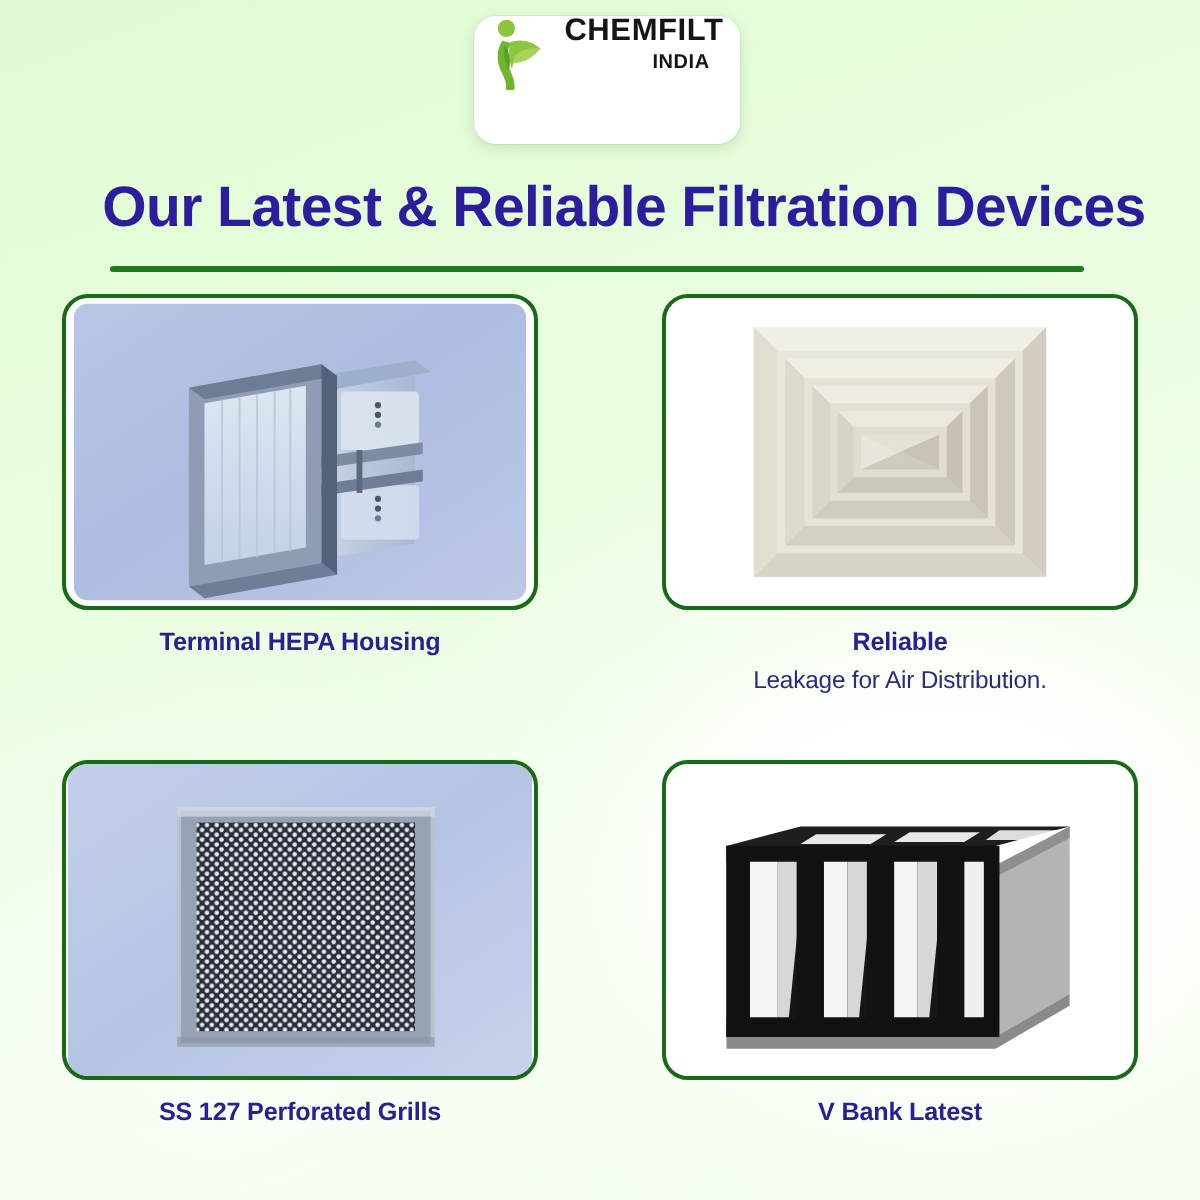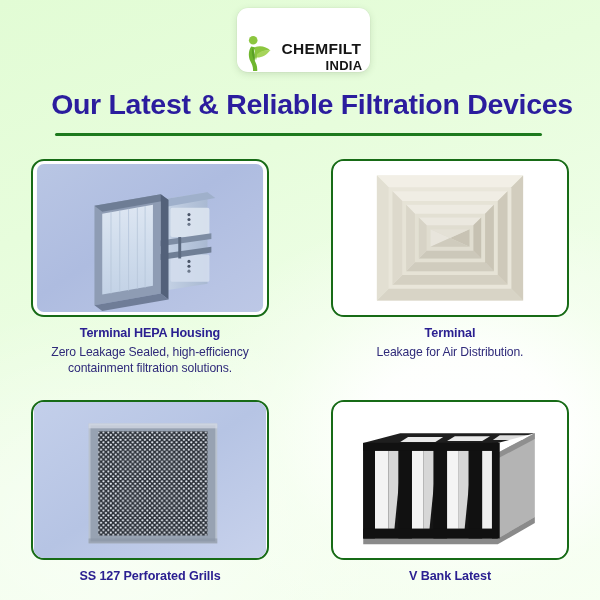--- a/index.html
+++ b/index.html
@@ -17,47 +17,47 @@
       radial-gradient(ellipse 75% 60% at 18% 88%, rgba(255,255,255,0.55) 0%, rgba(255,255,255,0) 62%),
       linear-gradient(160deg, #e2fcd5 0%, #e7fddc 30%, #effee8 60%, #f6fff1 100%);
     overflow:hidden;
   }
 
   
   .logo-card{
     position:absolute;left:237px;top:8px;width:133px;height:64px;
     background:#ffffff;border-radius:11px;
     box-shadow:0 2px 7px rgba(60,90,50,0.17), 0 0 0 0.5px rgba(0,0,0,0.04);
-    display:flex;align-items:flex-end;justify-content:center;gap:7px;
+    display:flex;align-items:flex-start;justify-content:center;gap:7px;
   }
   .logo-mark{width:30px;height:38px;flex:0 0 auto;display:block;}
   .logo-words{
     display:flex;flex-direction:column;line-height:1.0;
     font-weight:bold;color:#151515;letter-spacing:0.3px;
   }
   .logo-words .l1{font-size:15.5px;}
-  .logo-words .l2{font-size:13px;margin-top:3px;margin-left:44px;}
+  .logo-words .l2{font-size:10px;margin-top:3px;margin-left:44px;}
 
   
   .heading{
     position:absolute;left:12px;top:88px;width:600px;text-align:center;
     font-size:28.5px;font-weight:bold;color:#2b1d9e;
     letter-spacing:-0.3px;white-space:nowrap;
   }
   .heading-rule{
     position:absolute;left:55px;top:133px;width:487px;height:3px;
     background:#1d7a1d;border-radius:2px;
   }
 
   
   .grid{
     position:absolute;left:0;top:147px;width:600px;height:450px;
     display:grid;grid-template-columns:1fr 1fr;grid-template-rows:auto auto;
   }
-  .cell{position:relative;display:flex;flex-direction:column;align-items:center;margin-top:12px;}
+  .cell{position:relative;display:flex;flex-direction:column;align-items:center;}
 
   .photo-frame{
     width:238px;height:158px;box-sizing:border-box;
     border:2.5px solid #176b16;border-radius:13px;
     background:#ffffff;overflow:hidden;
     display:flex;align-items:center;justify-content:center;
   }
   .cell.r2 .photo-frame{height:160px;}
   .photo{width:100%;height:100%;display:block;}
 
@@ -142,21 +142,20 @@
             <line x1="114" y1="46" x2="114" y2="130"></line>
           </g>
 
           <path d="M62 46 L130 34 L138 40 L70 52 Z" fill="#6e7d95"></path>
           <path d="M62 148 L130 136 L138 142 L70 154 Z" fill="#5e6c84" opacity="0.8"></path>
           <path d="M130 34 L138 40 L138 142 L130 136 Z" fill="#53617a"></path>
         </svg>
       </div>
       <div class="cap">
         <div class="cap-title">Terminal HEPA Housing</div>
-        <div class="cap-desc">Zero Leakage Sealed, high-efficiency containment filtration solutions.</div>
       </div>
     </div>
 
     <div class="cell r1">
       <div class="photo-frame">
         <svg class="photo" viewBox="0 0 238 158">
           <rect x="0" y="0" width="238" height="158" fill="#ffffff"></rect>
           <g>
             <polygon points="44,15 194,15 194,143 44,143" fill="#e9e6da"></polygon>
             <polygon points="44,15 194,15 182,27 56,27" fill="#f2efe6"></polygon>
@@ -184,21 +183,21 @@
 
             <polygon points="99,70 139,70 139,88 99,88" fill="#dedbce"></polygon>
             <polygon points="99,70 119,79 99,88" fill="#e8e5dc"></polygon>
             <polygon points="139,70 119,79 139,88" fill="#c8c3b4"></polygon>
             <polygon points="99,70 139,70 119,79" fill="#e4e1d6"></polygon>
             <polygon points="99,88 139,88 119,79" fill="#cfcbbd"></polygon>
           </g>
         </svg>
       </div>
       <div class="cap">
-        <div class="cap-title">Terminal</div>
+        <div class="cap-title">Reliable</div>
         <div class="cap-desc">Leakage for Air Distribution.</div>
       </div>
     </div>
 
     <div class="cell r2">
       <div class="photo-frame">
         <svg class="photo" viewBox="0 0 238 160">
           <defs>
             <linearGradient id="grillbg" x1="0" y1="0" x2="1" y2="1">
               <stop offset="0%" stop-color="#c3cfea"></stop>

